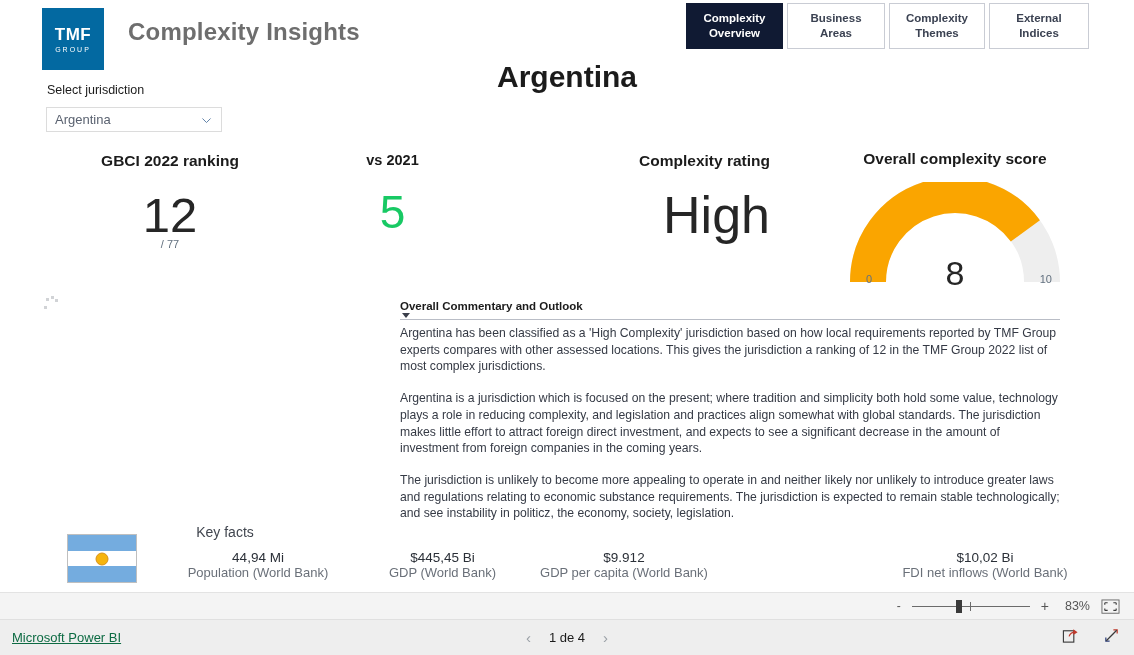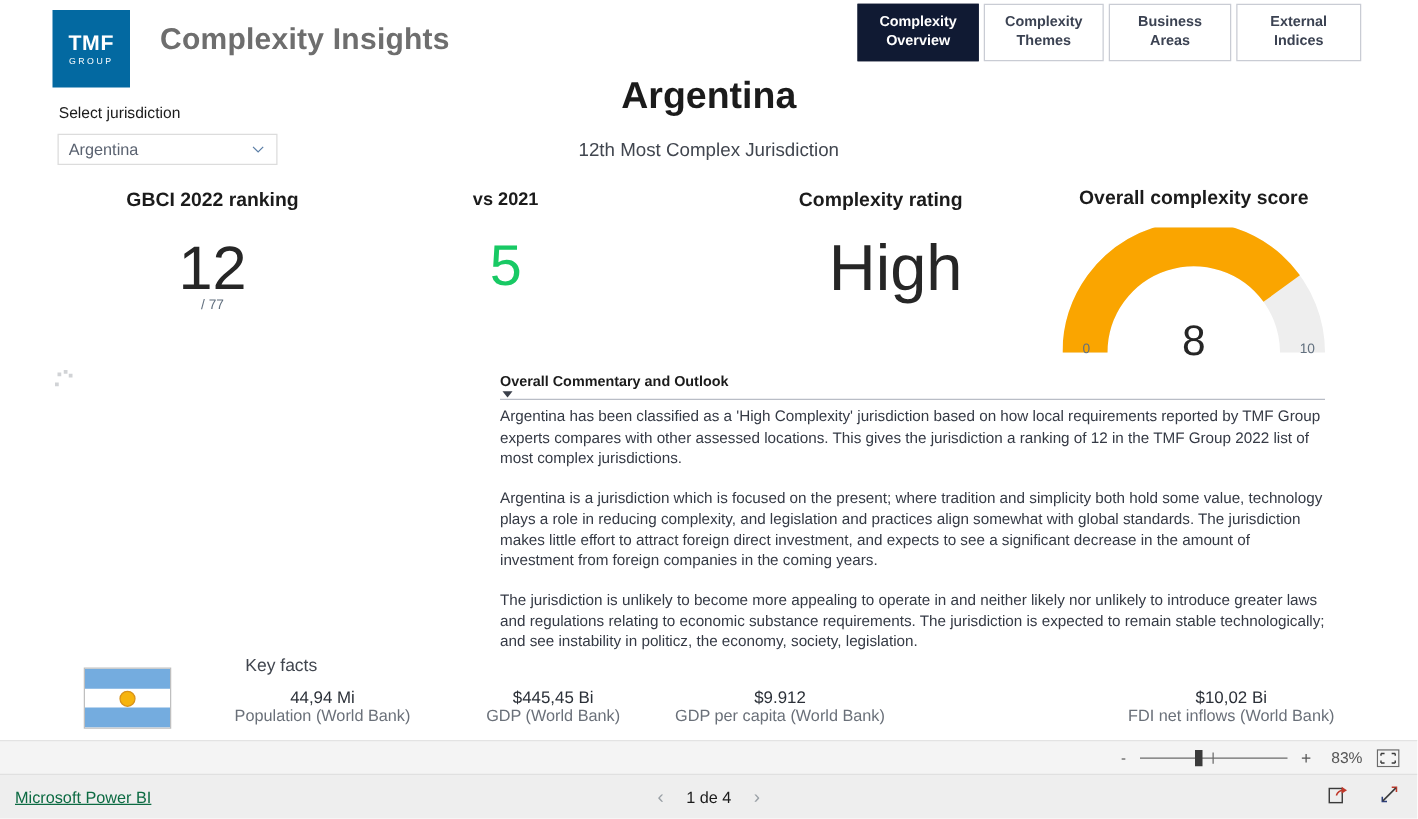--- a/index.html
+++ b/index.html
@@ -57,21 +57,21 @@
   .jur-sub  { position: absolute; left: 0; top: 112px; width: 1134px; text-align: center; font-size: 15px; color: #41464f; }
 
   
   .kpi { position: absolute; text-align: center; }
   .kpi .cap { font-size: 15.5px; font-weight: bold; color: #1b1b1b; }
   .kpi .big { font-size: 49px; color: #262626; line-height: 1.05; font-weight: normal; }
   .kpi .sub { font-size: 11px; color: #62707f; margin-top: -3px; }
 
   #kpi-rank  { left: 60px;  top: 152px; width: 220px; }
   #kpi-rank .big { margin-top: 20px; }
-  #kpi-vs    { left: 312px; top: 152px; width: 185px; }
+  #kpi-vs    { left: 300px; top: 152px; width: 185px; }
   #kpi-vs .cap { font-size: 14.5px; }
   #kpi-vs .big { margin-top: 20px; color: #18c964; font-size: 46px; }
   #kpi-rating{ left: 520px; top: 152px; width: 250px; text-align: right; }
   #kpi-rating .big { margin-top: 18px; font-size: 52px; }
 
   
   #gauge-card { position: absolute; left: 830px; top: 150px; width: 250px; text-align: center; }
   #gauge-card .cap { font-size: 15.5px; font-weight: bold; color: #1b1b1b; }
   .gauge-wrap { position: relative; width: 210px; height: 105px; margin: 14px auto 0; }
   .gauge-val { position: absolute; left: 0; right: 0; bottom: -6px; text-align: center; font-size: 34px; color: #262626; }
@@ -149,37 +149,36 @@
   <div class="canvas">
 
     <div class="logo">
       <span class="tmf">TMF</span>
       <span class="grp">GROUP</span>
     </div>
     <div class="app-title">Complexity Insights</div>
 
     <div class="tabs">
       <div class="tab w1 active">Complexity Overview</div>
+      <div class="tab w3">Business Areas</div>
       <div class="tab w2">Complexity Themes</div>
-      <div class="tab w3">Business Areas</div>
       <div class="tab w4">External Indices</div>
     </div>
 
     <div class="sel-label">Select jurisdiction</div>
     <div class="sel-box">
       <span class="val">Argentina</span>
       <span class="chev">
         <svg viewBox="0 0 16 16">
             <path d="M3 5.5 L8 10.5 L13 5.5" fill="none" stroke="#5b7ea6" stroke-width="1.2"></path>
           </svg>
       </span>
     </div>
 
     <div class="jur-name">Argentina</div>
-    <div class="jur-sub">12th Most Complex Jurisdiction</div>
 
     <div class="kpi" id="kpi-rank">
       <div class="cap">GBCI 2022 ranking</div>
       <div class="big">12</div>
       <div class="sub">/ 77</div>
     </div>
 
     <div class="kpi" id="kpi-vs">
       <div class="cap">vs 2021</div>
       <div class="big">5</div>

